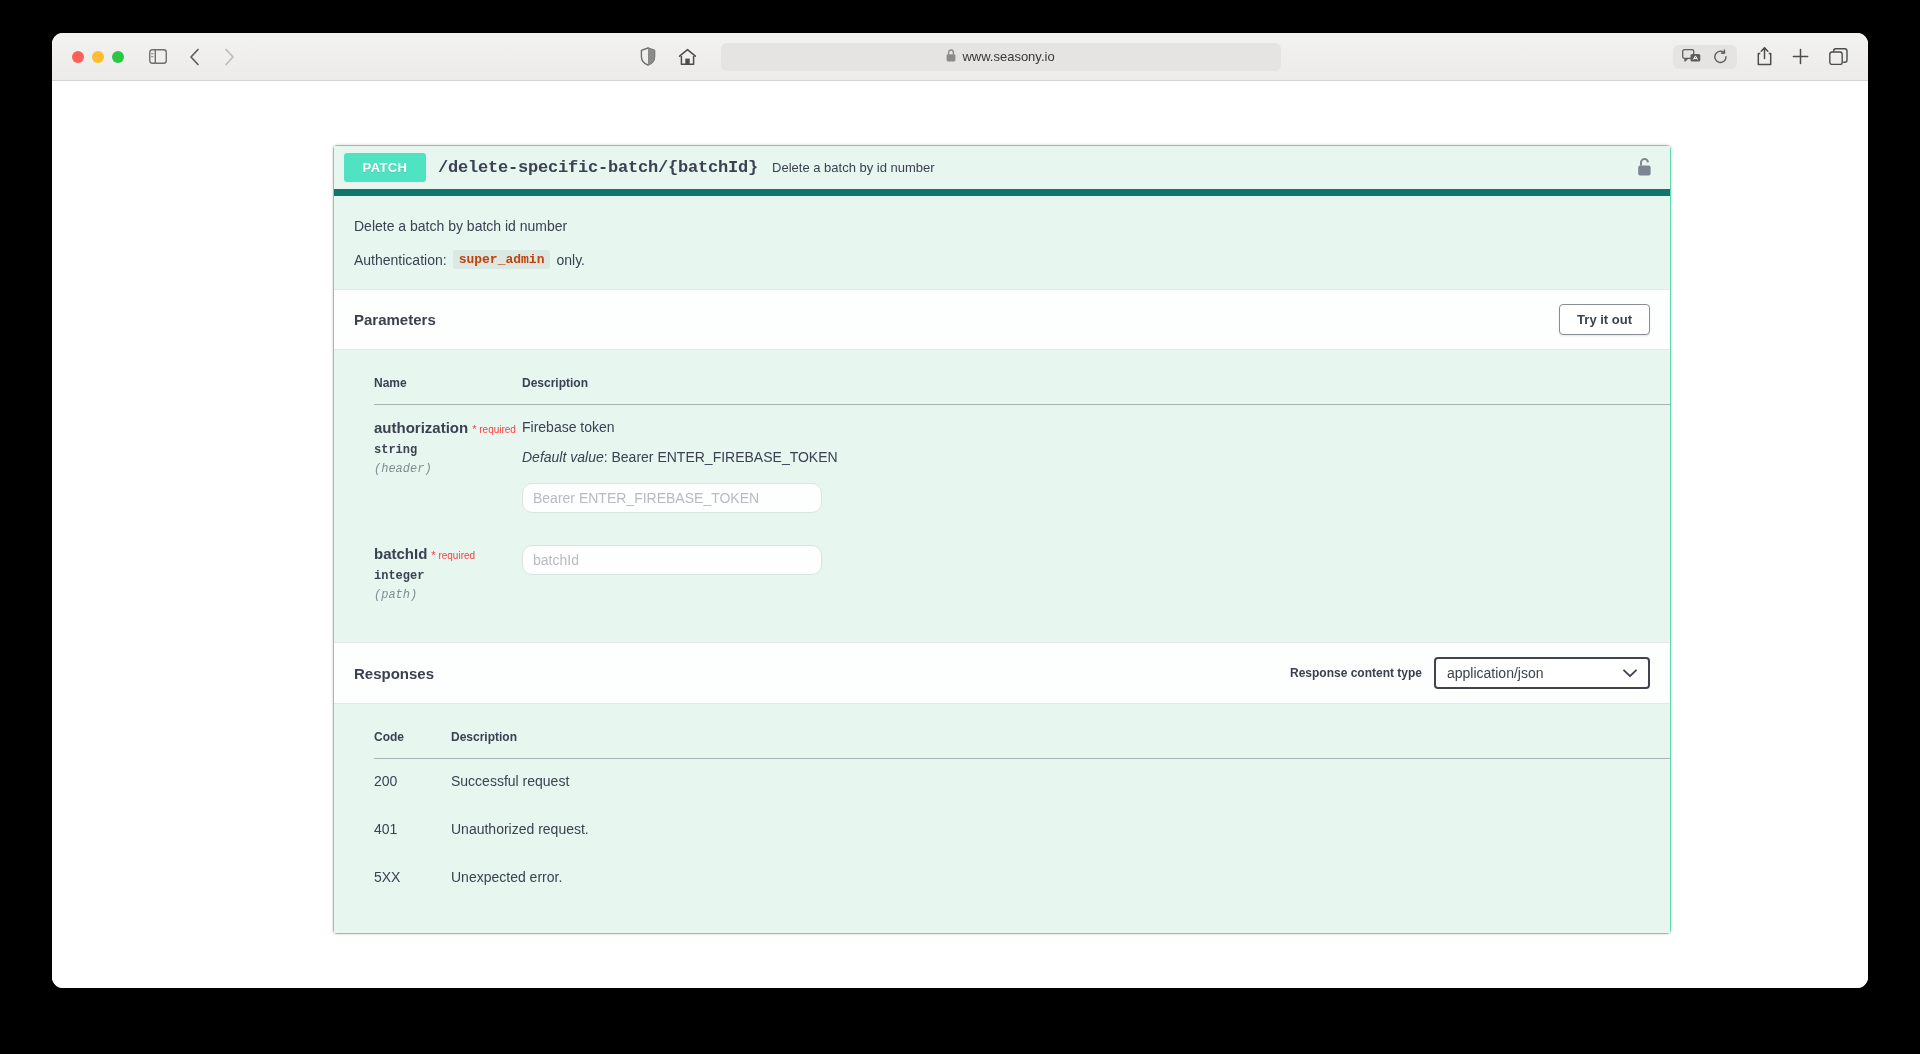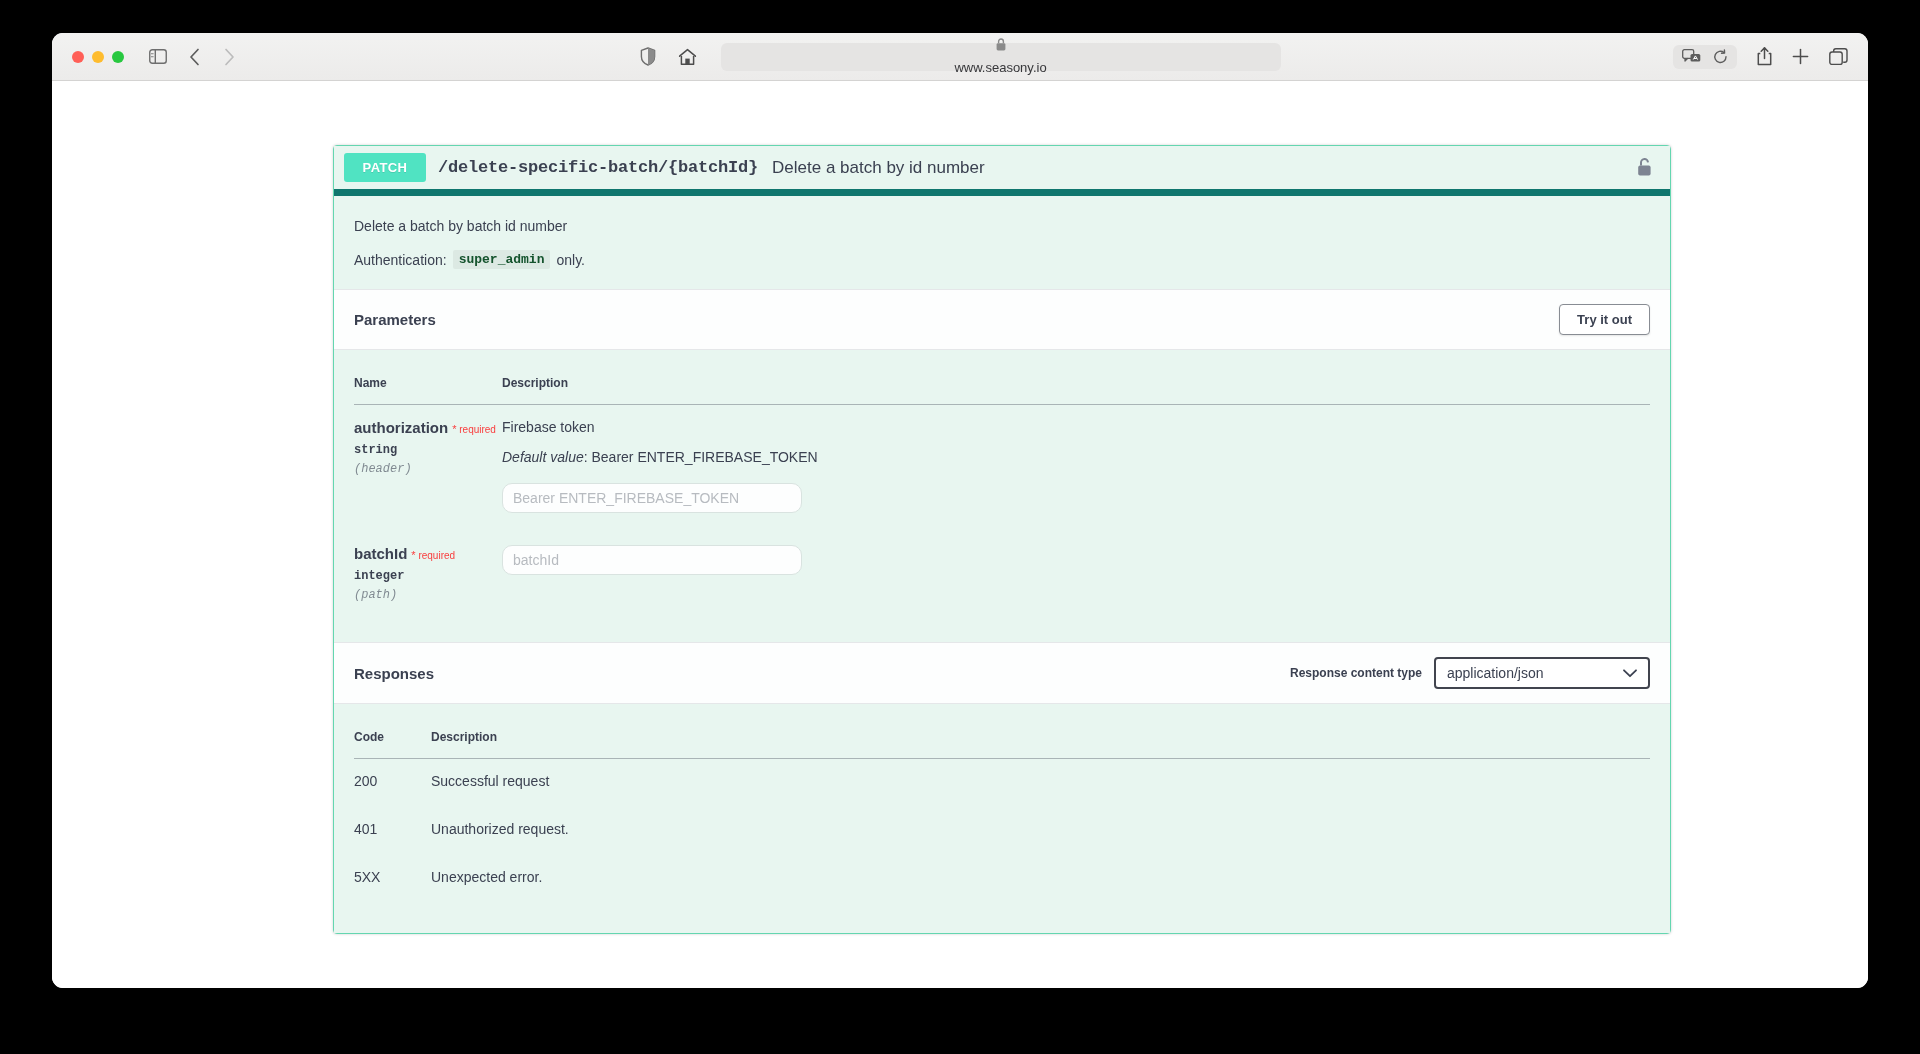--- a/index.html
+++ b/index.html
@@ -57,21 +57,21 @@
   }
   .tb-center > * { pointer-events: auto; }
   .shield-home { display:flex; align-items:center; gap:22px; margin-right: 8px; }
 
   .url-bar {
     width: 560px; height: 28px;
     background: #e5e4e3;
     border-radius: 6px;
     display: flex; align-items: center; justify-content: center;
     gap: 6px;
-    font-size: 13px; color: #37373a; flex-direction: column;
+    font-size: 13px; color: #37373a;
   }
   .lock-small { display:block; }
 
   .tb-right {
     position: absolute; right: 20px;
     display: flex; align-items: center; gap: 20px;
   }
   .translate-group {
     display: flex; align-items: center; gap: 12px;
     background: #e5e4e3;
@@ -119,21 +119,21 @@
   }
   .op-path {
     font-family: "Liberation Mono", monospace;
     font-size: 17px;
     font-weight: bold;
     color: #3b4151;
     margin-left: 12px;
     letter-spacing: -0.2px;
   }
   .op-desc {
-    font-size: 17px;
+    font-size: 13px;
     color: #3b4151;
     margin-left: 14px;
   }
   .op-lock { margin-left: auto; margin-right: 4px; display:flex; align-items:center; }
 
   
   .op-body-desc {
     padding: 22px 20px 20px 20px;
     background: #e8f6f0;
   }
@@ -142,21 +142,21 @@
     margin-bottom: 16px;
   }
   .auth-line {
     font-size: 14px; color: #3b4151;
     display: flex; align-items: center; gap: 6px;
   }
   .code-inline {
     font-family: "Liberation Mono", monospace;
     font-size: 13px;
     font-weight: bold;
-    color: #14532d;
+    color: #c2410c;
     background: rgba(0,0,0,0.05);
     padding: 2px 6px;
     border-radius: 2px;
   }
 
   
   .section-header {
     background: #fdfefe;
     border-top: 1px solid rgba(59,65,81,0.12);
     border-bottom: 1px solid rgba(59,65,81,0.12);
@@ -199,21 +199,21 @@
     cursor: pointer;
   }
   .chev {
     position: absolute; right: 11px; top: 50%;
     transform: translateY(-50%);
     pointer-events: none;
   }
 
   
   .table-wrap { background: #e8f6f0; padding: 16px 20px 22px 20px; }
-  table.swg { width: 100%; border-collapse: collapse; }
+  table.swg { width: 100%; border-collapse: collapse; margin-left: 20px; }
   table.swg thead th {
     text-align: left;
     font-size: 12px; font-weight: bold; color: #3b4151;
     padding: 10px 0 14px 0;
     border-bottom: 1px solid rgba(59,65,81,0.2);
   }
   table.swg tbody td {
     vertical-align: top;
     padding: 14px 0 18px 0;
     border-bottom: none;

